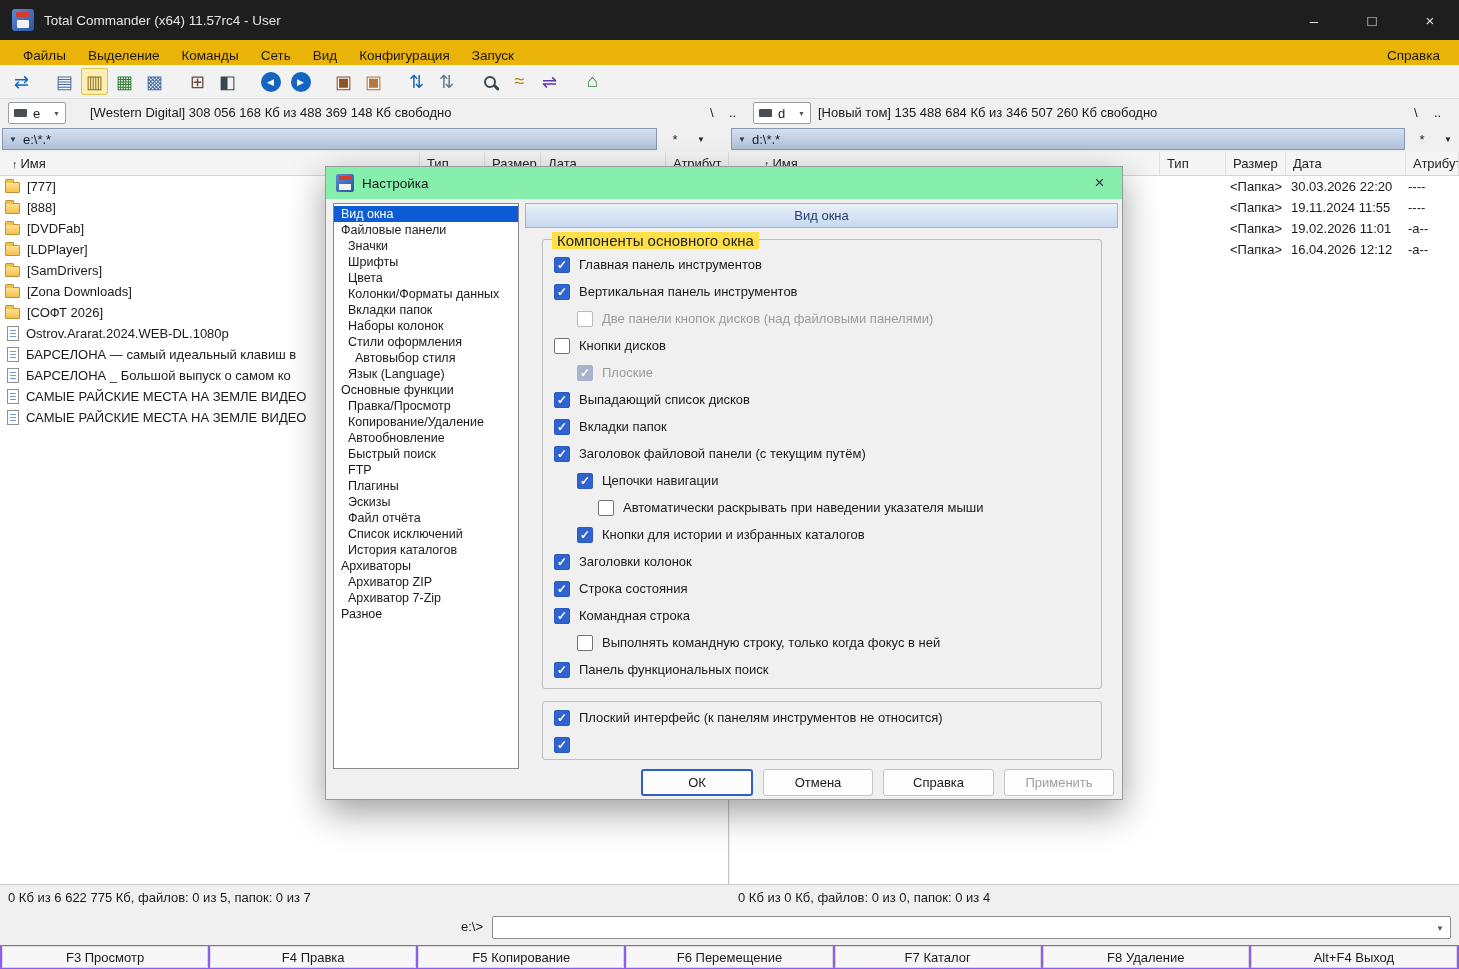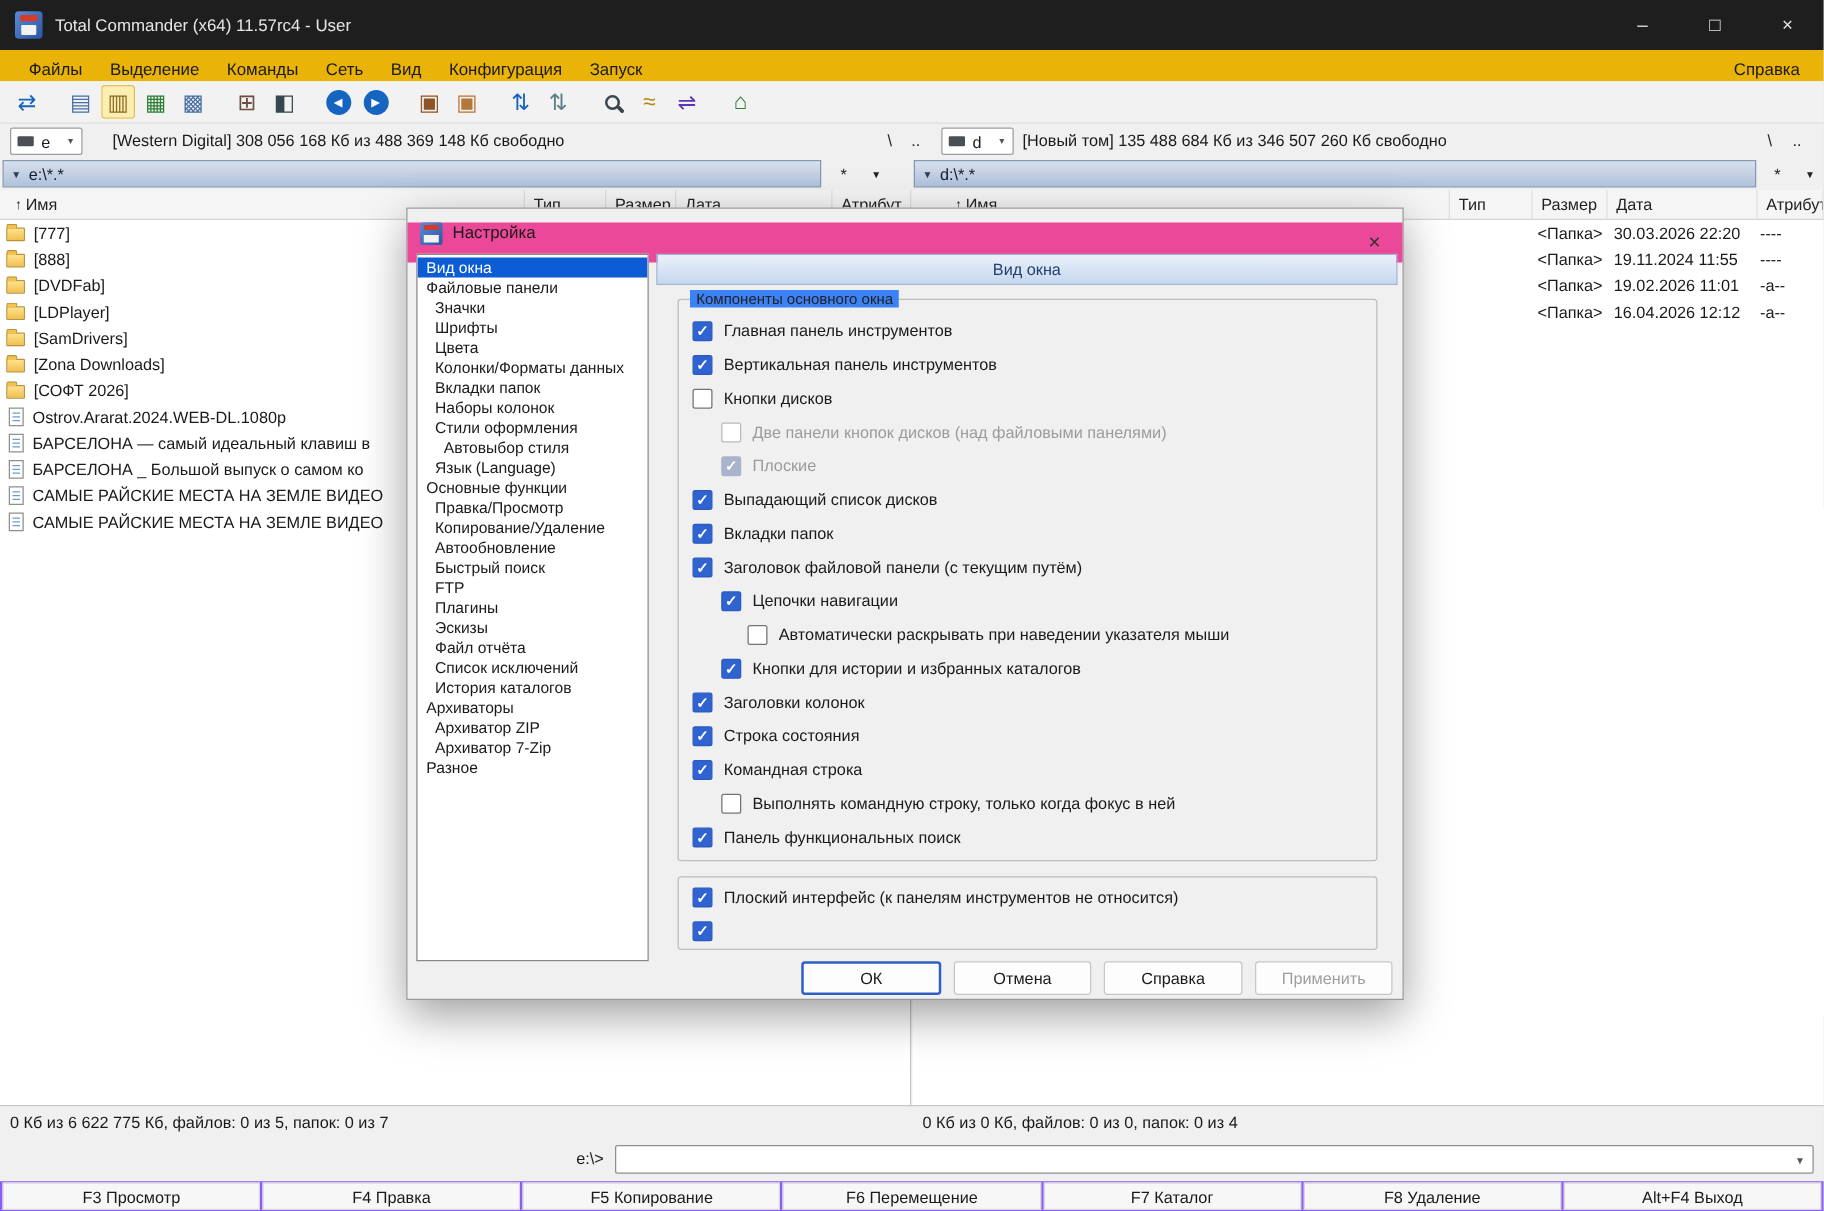--- a/index.html
+++ b/index.html
@@ -74,34 +74,34 @@
   .status-cell.left{left:8px}.status-cell.right{left:738px}
   .cmd-row{position:absolute;top:911px;left:0;right:0;height:34px;background:#f0f0f0}
   .cmd-prompt{position:absolute;left:461px;top:8px}
   .cmd-input{position:absolute;left:492px;top:5px;width:959px;height:23px;background:#fff;border:1px solid #8a8f94;border-radius:2px}
   .cmd-arrow{position:absolute;right:6px;top:7px;font-size:8px;color:#555}
   .fkeys{position:absolute;top:945px;left:0;right:0;height:24px;display:flex;gap:2px;padding:1px 2px;background:#8b5cf6}
   .fkey{flex:1;background:#f7f7f7;border:1px solid #d9d9d9;display:flex;align-items:center;justify-content:center}
 
   
   .dialog{position:absolute;left:325px;top:166px;width:798px;height:634px;background:#f0f0f0;border:1px solid #9a9a9a;box-shadow:0 12px 34px rgba(0,0,0,.38);z-index:20}
-  .dlg-titlebar{position:absolute;left:0;top:11px;right:0;height:32px;background:#ec4899;display:flex;padding-left:10px}
+  .dlg-titlebar{position:absolute;left:0;top:0;right:0;height:32px;background:#86efac;display:flex;align-items:center;padding-left:10px}
   .dlg-ico{width:18px;height:18px;border-radius:2px;background:linear-gradient(135deg,#5a8bd8,#2c55a0);position:relative;margin-right:8px;flex:none}
   .dlg-ico::before{content:"";position:absolute;left:3px;top:2px;right:3px;height:4px;background:#d23b2e}
   .dlg-ico::after{content:"";position:absolute;left:3px;bottom:2px;right:3px;height:6px;background:#f2f2f2}
   .dlg-title-text{font-size:13.5px}
   .dlg-close{position:absolute;right:0;top:0;width:45px;height:32px;display:flex;align-items:center;justify-content:center;font-size:17px;color:#333}
   .dlg-tree{position:absolute;left:7px;top:36px;width:186px;height:566px;background:#fff;border:1px solid #888;font-size:12.5px;overflow:hidden;padding-top:2px}
   .tree-item{height:16px;line-height:16px;padding-left:7px;white-space:nowrap}
   .tree-item.ind1{padding-left:14px}
   .tree-item.ind2{padding-left:21px}
   .tree-item.selected{background:#0b5cd5;color:#fff}
   .dlg-head{position:absolute;left:199px;top:36px;width:593px;height:25px;background:linear-gradient(#e9f0fa,#c6d8ef);border:1px solid #9db4d3;display:flex;align-items:center;justify-content:center;color:#25406e}
   .dlg-group{position:absolute;left:216px;top:72px;width:560px;height:450px;border:1px solid #bdbdbd;border-radius:3px}
-  .dlg-group-label{position:absolute;left:9px;top:-8px;background:#3b82f6;padding:0 5px;font-size:12px;color:#222;white-space:nowrap}
+  .dlg-group-label{position:absolute;left:9px;top:-8px;background:#fde047;padding:0 5px;font-size:15px;color:#222;white-space:nowrap}
   .dlg-checks{position:absolute;left:228px;width:545px}
   .checks-main{top:84px}
   .checks-bottom{top:537px}
   .cb-row{height:27px;display:flex;align-items:center}
   .cb-row.ind1{padding-left:23px}
   .cb-row.ind2{padding-left:44px}
   .cb{width:16px;height:16px;border:1px solid #737373;border-radius:2px;background:#fff;flex:none;display:flex;align-items:center;justify-content:center;font-size:12px;line-height:1;color:#fff;font-weight:bold}
   .cb.checked{background:#2f63d0;border-color:#2a5ac0}
   .cb.disabled{border-color:#b9b9b9}
   .cb.checked.disabled{background:#a7b4cb;border-color:#a7b4cb}
@@ -402,27 +402,27 @@
     </div>
     <div class="dlg-checks checks-main">
         <div class="cb-row">
           <span class="cb checked">✓</span>
           <span class="cb-label">Главная панель инструментов</span>
         </div>
         <div class="cb-row">
           <span class="cb checked">✓</span>
           <span class="cb-label">Вертикальная панель инструментов</span>
         </div>
-        <div class="cb-row">
-          <span class="cb"></span>
-          <span class="cb-label">Кнопки дисков</span>
-        </div>
         <div class="cb-row ind1">
           <span class="cb disabled"></span>
           <span class="cb-label disabled">Две панели кнопок дисков (над файловыми панелями)</span>
+        </div>
+        <div class="cb-row">
+          <span class="cb"></span>
+          <span class="cb-label">Кнопки дисков</span>
         </div>
         <div class="cb-row ind1">
           <span class="cb checked disabled">✓</span>
           <span class="cb-label disabled">Плоские</span>
         </div>
         <div class="cb-row">
           <span class="cb checked">✓</span>
           <span class="cb-label">Выпадающий список дисков</span>
         </div>
         <div class="cb-row">

